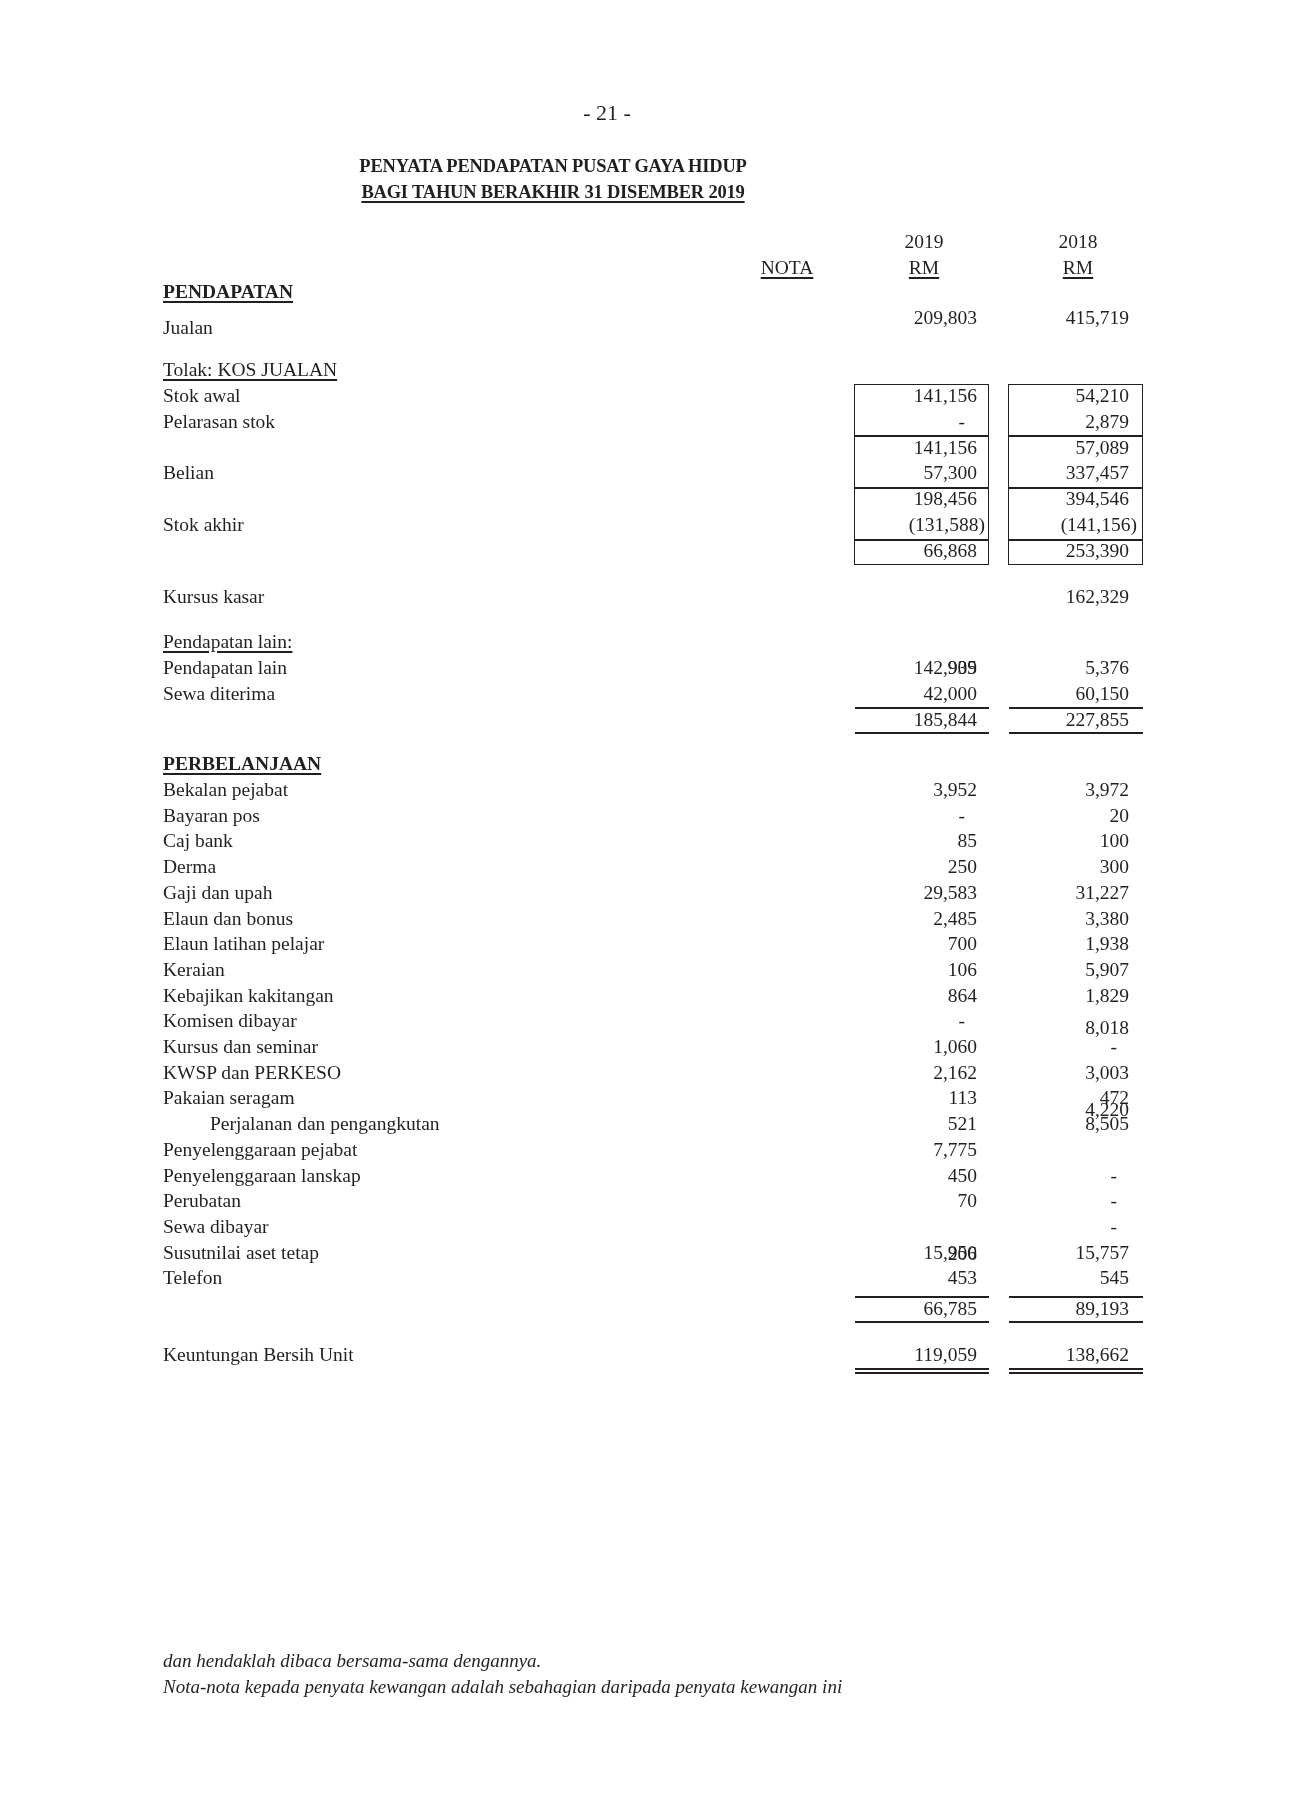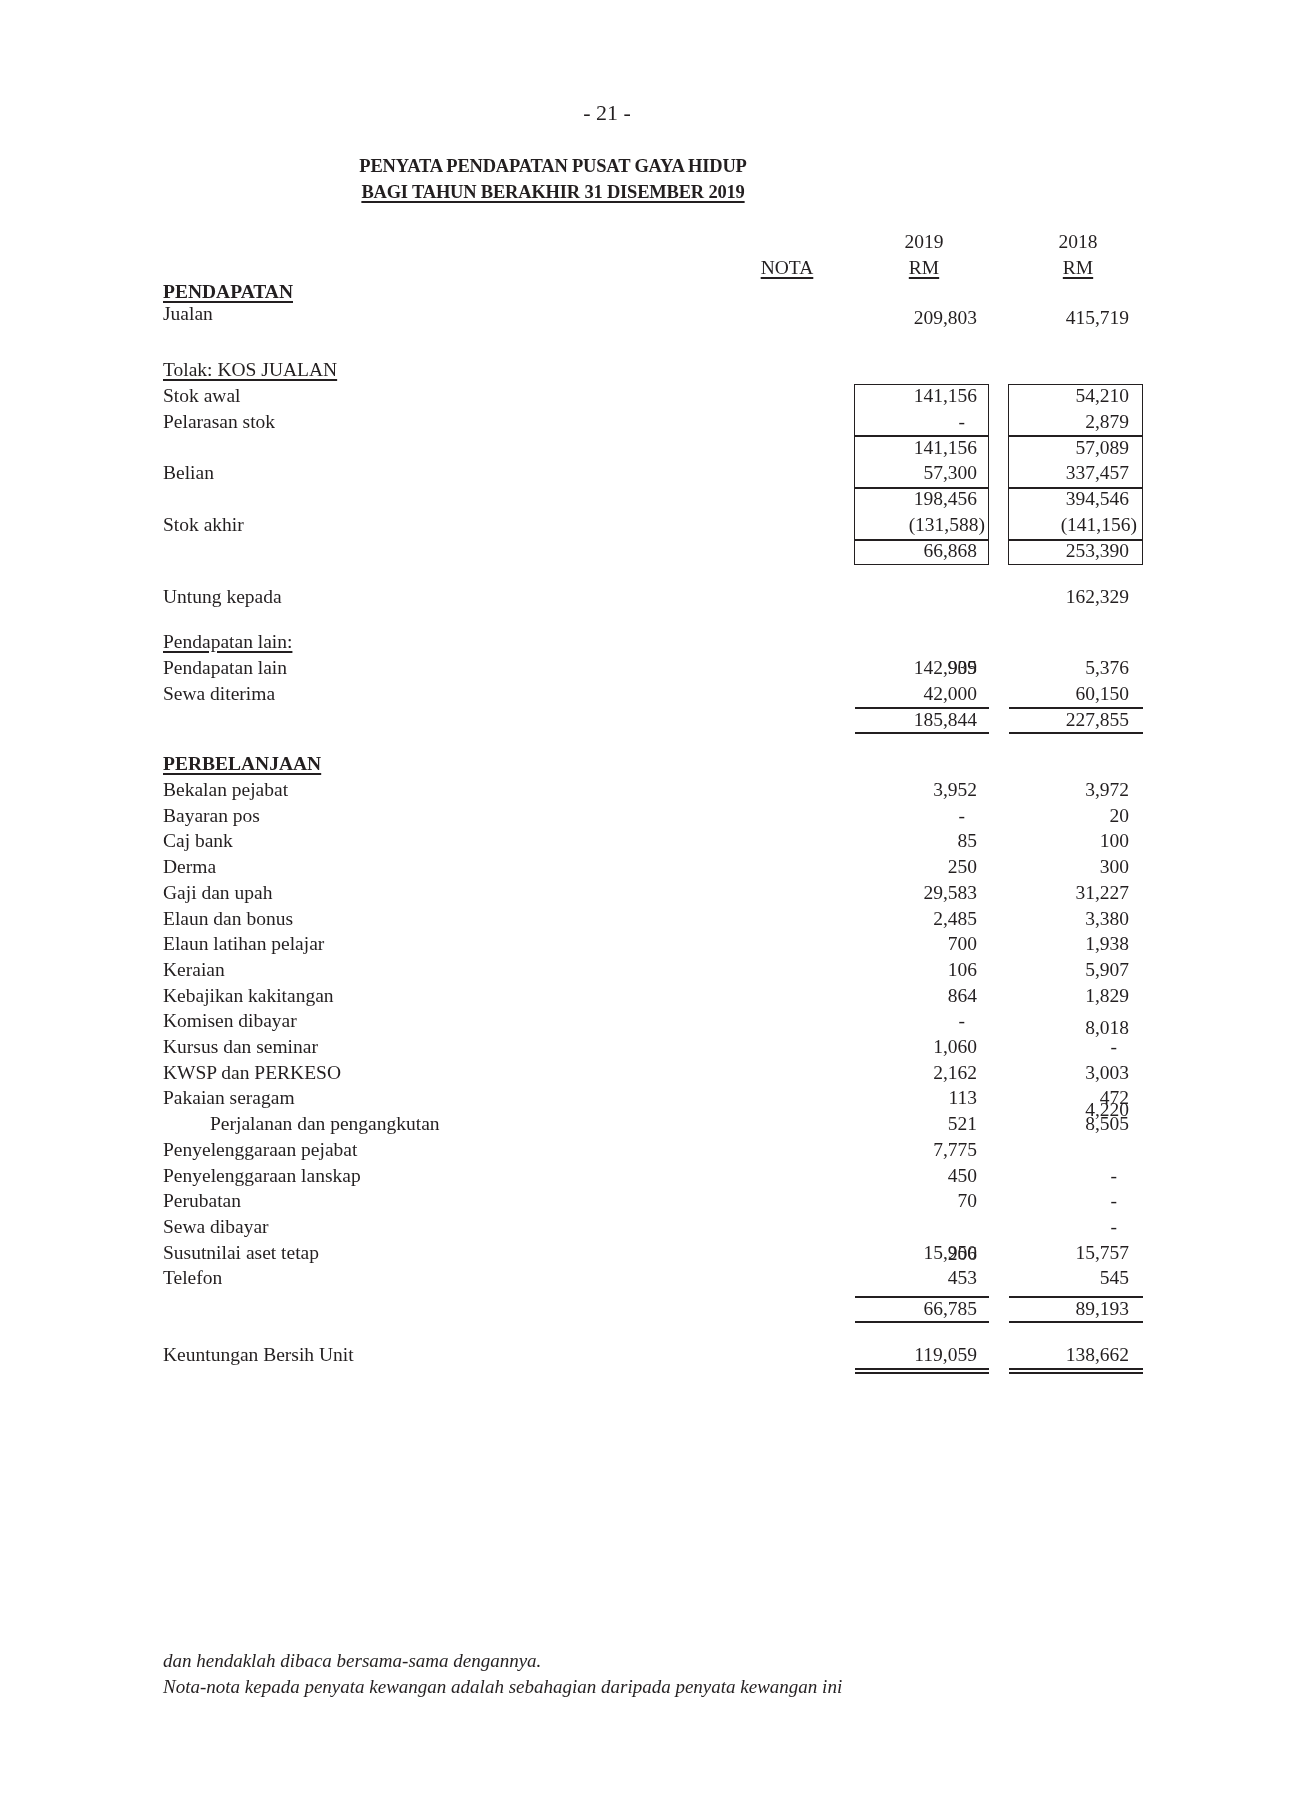--- a/index.html
+++ b/index.html
@@ -27,21 +27,21 @@
 <div class="abs title" style="top:154px;">PENYATA PENDAPATAN PUSAT GAYA HIDUP</div>
 <div class="abs title u" style="top:180px;">BAGI TAHUN BERAKHIR 31 DISEMBER 2019</div>
 
 <div class="abs txt hdr" style="left:874px; top:230px;">2019</div>
 <div class="abs txt hdr" style="left:1028px; top:230px;">2018</div>
 <div class="abs txt hdr u" style="left:737px; top:256px;">NOTA</div>
 <div class="abs txt hdr u" style="left:874px; top:256px;">RM</div>
 <div class="abs txt hdr u" style="left:1028px; top:256px;">RM</div>
 
 <div class="abs txt label bold u" style="top:280px;">PENDAPATAN</div>
-<div class="abs txt label" style="top:302px;text-align:center;">Jualan</div>
+<div class="abs txt label" style="top:316px;text-align:center;">Jualan</div>
 <div class="abs txt num c19" style="top:306px;">209,803</div>
 <div class="abs txt num c18" style="top:306px;">415,719</div>
 
 <div class="abs txt label u" style="top:358px;">Tolak: KOS JUALAN</div>
 
 <div class="box" style="left:854px; top:384px; width:135px; height:181px;"></div>
 <div class="box" style="left:1008px; top:384px; width:135px; height:181px;"></div>
 <div class="hline" style="left:854px; width:135px; top:435px;"></div>
 <div class="hline" style="left:1008px; width:135px; top:435px;"></div>
 <div class="hline" style="left:854px; width:135px; top:487px;"></div>
@@ -67,21 +67,21 @@
 <div class="abs txt num c19" style="top:487px;">198,456</div>
 <div class="abs txt num c18" style="top:487px;">394,546</div>
 
 <div class="abs txt label" style="top:513px;">Stok akhir</div>
 <div class="abs txt num" style="left:825px; top:513px;">(131,588)</div>
 <div class="abs txt num" style="left:977px; top:513px;">(141,156)</div>
 
 <div class="abs txt num c19" style="top:539px;">66,868</div>
 <div class="abs txt num c18" style="top:539px;">253,390</div>
 
-<div class="abs txt label" style="top:585px;">Untung kepada</div>
+<div class="abs txt label" style="top:585px;">Kursus kasar</div>
 <div class="abs txt num c19" style="top:612px;margin-top:44px;">142,935</div>
 <div class="abs txt num c18" style="top:585px;">162,329</div>
 
 <div class="abs txt label u" style="top:630px;">Pendapatan lain:</div>
 
 <div class="abs txt label" style="top:656px;">Pendapatan lain</div>
 <div class="abs txt num c19" style="top:656px;">909</div>
 <div class="abs txt num c18" style="top:656px;">5,376</div>
 
 <div class="abs txt label" style="top:682px;">Sewa diterima</div>

